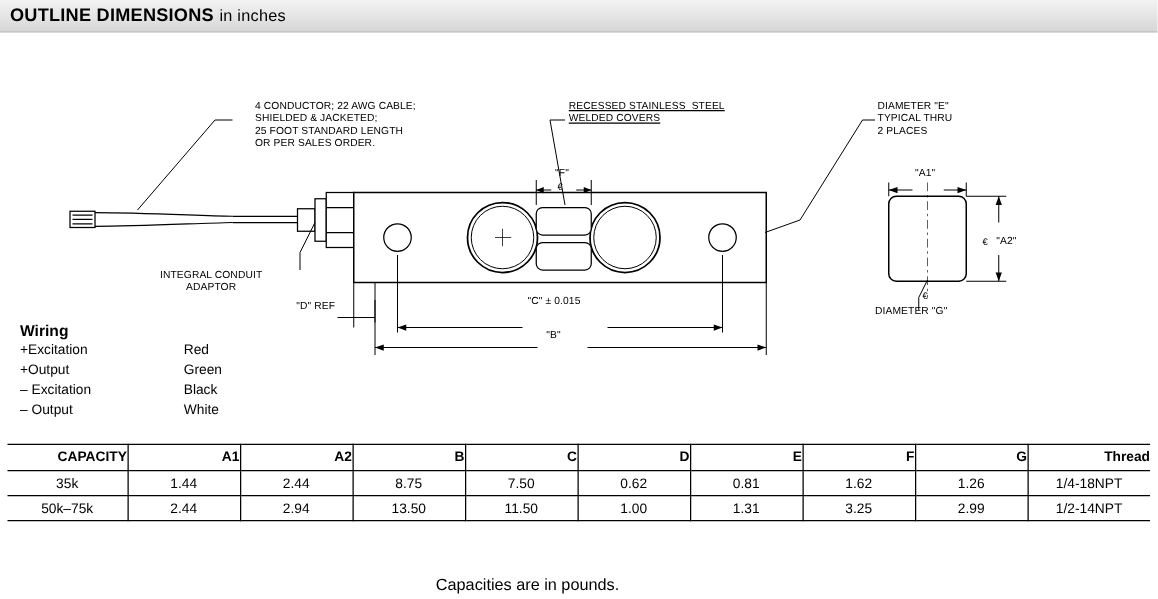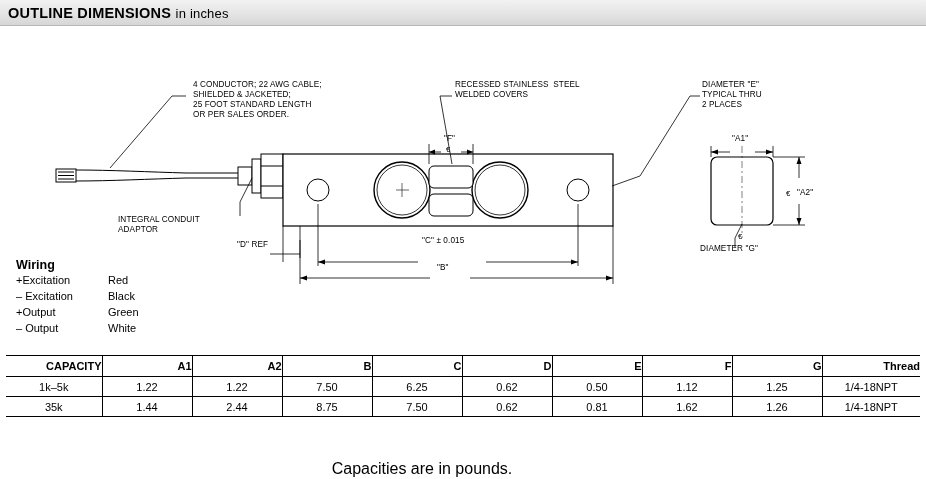--- a/index.html
+++ b/index.html
@@ -77,20 +77,21 @@
     height: 16px;
     line-height: 16px;
     white-space: nowrap;
   }
   .wiring-name {
     display: inline-block;
     width: 92px;
   }
   .wiring-color {
     display: inline-block;
+    margin-left: 39px;
   }
 
   
   .table-wrap {
     position: absolute;
     left: 6px;
     top: 355px;
     width: 914px;
   }
   table.dims {
@@ -121,21 +122,21 @@
   }
   table.dims th:last-child, table.dims td:last-child {
     border-right: none;
   }
   .caption {
     position: absolute;
     left: 0;
     top: 460px;
     width: 844px;
     text-align: center;
-    font-size: 16px;
+    font-size: 13px;
   }
 
   svg.drawing {
     position: absolute;
     left: 0;
     top: 26px;
   }
 </style>
 </head>
 <body>
@@ -246,53 +247,53 @@
         <line x1="773" y1="131" x2="805" y2="131"></line>
         <line x1="773" y1="199" x2="805" y2="199"></line>
         <line x1="799" y1="131" x2="799" y2="152"></line>
         <line x1="799" y1="178" x2="799" y2="199"></line>
         <path d="M799 131 l-2.5 7 h5 z" fill="#000" stroke="none"></path>
         <path d="M799 199 l-2.5 -7 h5 z" fill="#000" stroke="none"></path>
       </g>
     </g>
   </svg>
 
-  <div class="t" style="left:193px; top:80px;">4 CONDUCTOR; 22 AWG CABLE;
+  <div class="t" style="left:204px; top:80px;">4 CONDUCTOR; 22 AWG CABLE;
 SHIELDED &amp; JACKETED;
 25 FOOT STANDARD LENGTH
 OR PER SALES ORDER.</div>
-  <div class="t" style="left:455px; top:80px;">RECESSED STAINLESS  STEEL
+  <div class="t" style="left:455px; top:80px;text-decoration:underline;">RECESSED STAINLESS  STEEL
 WELDED COVERS</div>
   <div class="t" style="left:702px; top:80px;">DIAMETER "E"
 TYPICAL THRU
 2 PLACES</div>
-  <div class="t" style="left:118px; top:215px;">INTEGRAL CONDUIT
+  <div class="t" style="left:128px; top:215px;text-align:center;">INTEGRAL CONDUIT
 ADAPTOR</div>
   <div class="t" style="left:700px; top:244px;">DIAMETER "G"</div>
 
   <div class="t" style="left:444px; top:134px;">"F"</div>
   <div class="t sm" style="left:446px; top:145px;">€</div>
   <div class="t" style="left:237px; top:240px;">"D" REF</div>
   <div class="t" style="left:422px; top:236px;">"C" ± 0.015</div>
   <div class="t" style="left:437px; top:263px;">"B"</div>
   <div class="t" style="left:732px; top:134px;">"A1"</div>
   <div class="t" style="left:797px; top:188px;">"A2"</div>
   <div class="t sm" style="left:786px; top:189px;">€</div>
   <div class="t sm" style="left:738px; top:232px;">€</div>
 
   <div class="wiring-title">Wiring</div>
   <div class="wiring-list">
     <div class="wiring-row">
       <span class="wiring-name">+Excitation</span><span class="wiring-color">Red</span>
     </div>
     <div class="wiring-row">
+      <span class="wiring-name">+Output</span><span class="wiring-color">Green</span>
+    </div>
+    <div class="wiring-row">
       <span class="wiring-name">– Excitation</span><span class="wiring-color">Black</span>
-    </div>
-    <div class="wiring-row">
-      <span class="wiring-name">+Output</span><span class="wiring-color">Green</span>
     </div>
     <div class="wiring-row">
       <span class="wiring-name">– Output</span><span class="wiring-color">White</span>
     </div>
   </div>
 
   <div class="table-wrap">
     <table class="dims">
       <colgroup>
         <col style="width:96px">
@@ -315,42 +316,42 @@
           <th>C</th>
           <th>D</th>
           <th>E</th>
           <th>F</th>
           <th>G</th>
           <th>Thread</th>
         </tr>
       </thead>
       <tbody>
         <tr>
-          <td>1k–5k</td>
-          <td>1.22</td>
-          <td>1.22</td>
-          <td>7.50</td>
-          <td>6.25</td>
-          <td>0.62</td>
-          <td>0.50</td>
-          <td>1.12</td>
-          <td>1.25</td>
-          <td>1/4-18NPT</td>
-        </tr>
-        <tr>
           <td>35k</td>
           <td>1.44</td>
           <td>2.44</td>
           <td>8.75</td>
           <td>7.50</td>
           <td>0.62</td>
           <td>0.81</td>
           <td>1.62</td>
           <td>1.26</td>
           <td>1/4-18NPT</td>
         </tr>
+        <tr>
+          <td>50k–75k</td>
+          <td>2.44</td>
+          <td>2.94</td>
+          <td>13.50</td>
+          <td>11.50</td>
+          <td>1.00</td>
+          <td>1.31</td>
+          <td>3.25</td>
+          <td>2.99</td>
+          <td>1/2-14NPT</td>
+        </tr>
       </tbody>
     </table>
   </div>
 
   <div class="caption">Capacities are in pounds.</div>
 
 </div>
 
 </body></html>

